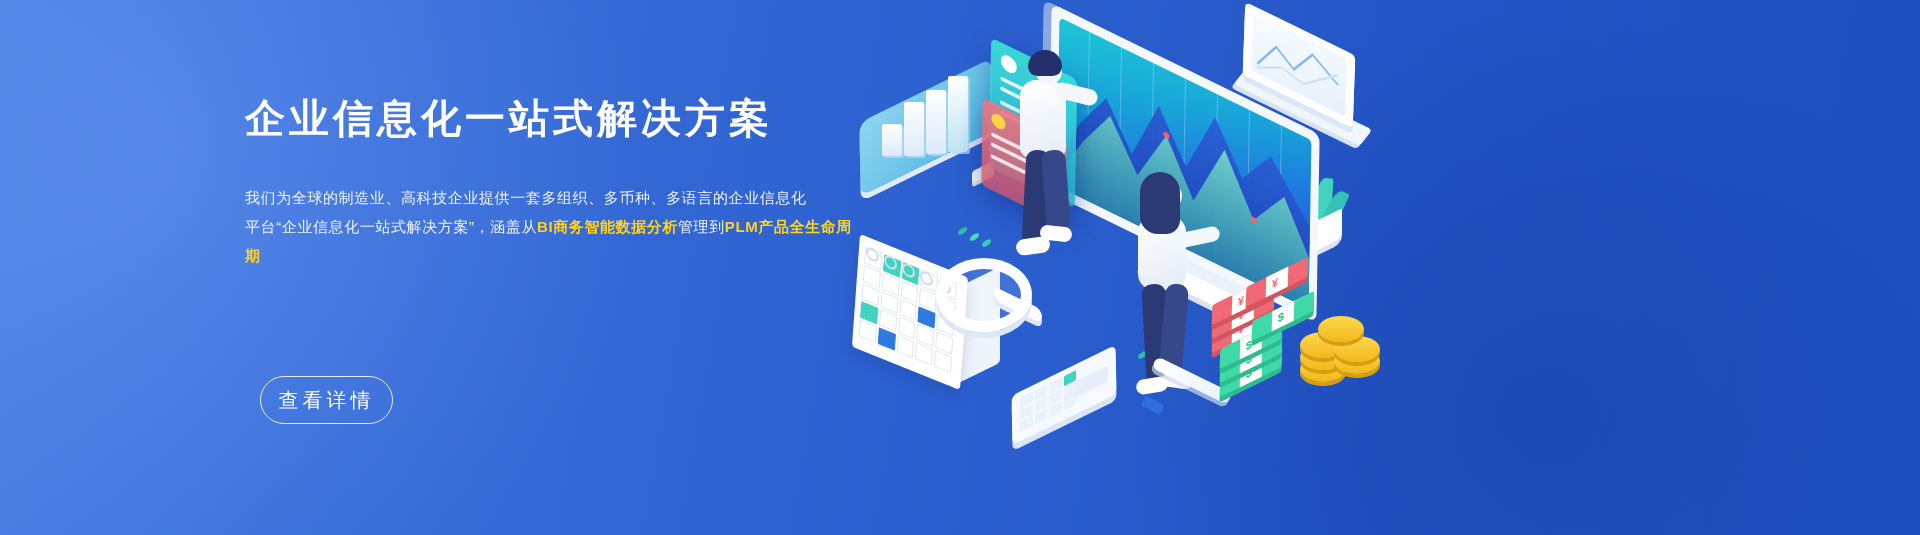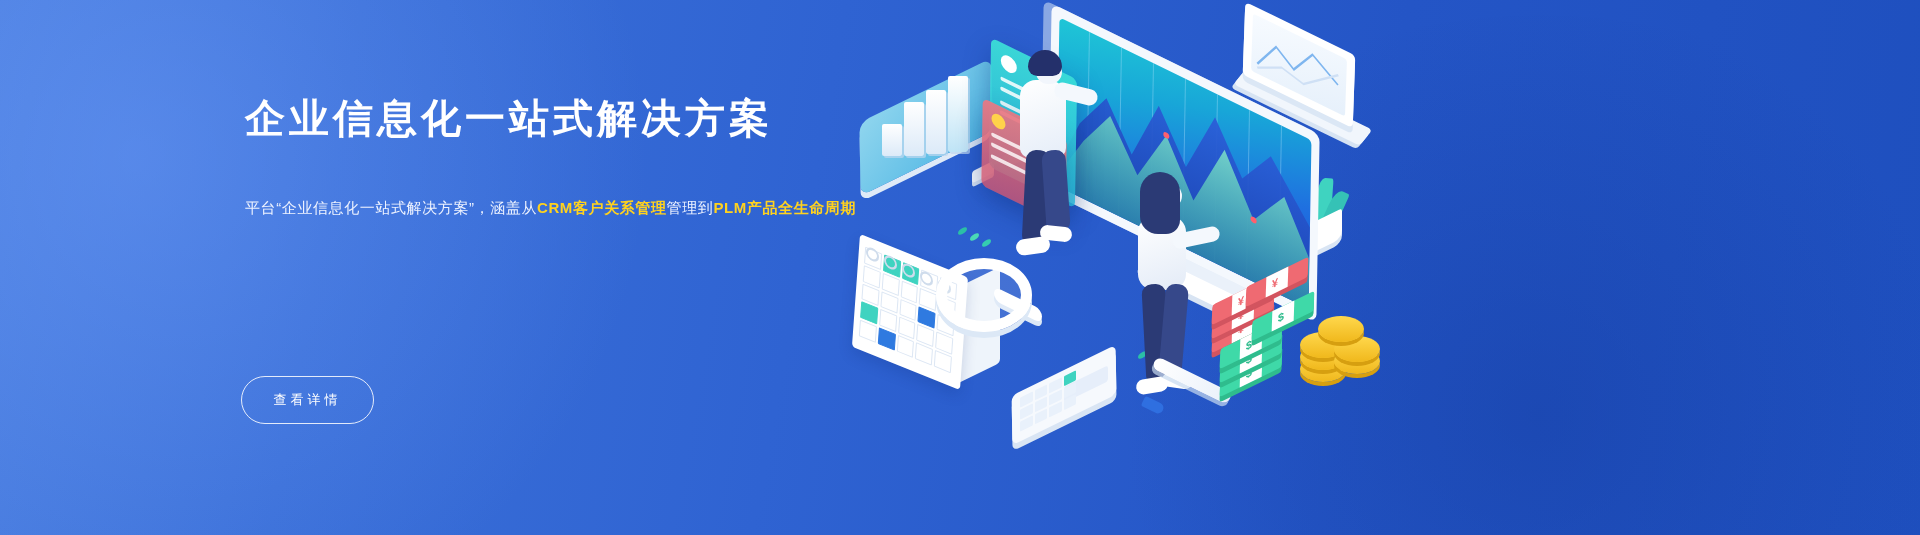--- a/index.html
+++ b/index.html
@@ -20,29 +20,29 @@
   .bg-glow2{
     position:absolute;right:-120px;bottom:-280px;width:1000px;height:800px;border-radius:50%;
     background:radial-gradient(circle at 50% 50%,rgba(20,60,160,.45),rgba(20,60,160,0) 65%);
     pointer-events:none;
   }
 
   
   .copy{position:absolute;left:245px;top:92px;width:620px;}
   .headline{
     font-size:40px;line-height:52px;color:#ffffff;font-weight:700;
-    letter-spacing:4px;margin:0 0 20px 0;white-space:nowrap;
+    letter-spacing:4px;margin:0 0 39px 0;white-space:nowrap;
   }
   .para{margin:0;color:#eef3ff;font-size:15px;line-height:29px;letter-spacing:.6px;}
   .para .hl{color:#ffd21e;font-weight:700;}
   .cta{
-    position:absolute;left:241px;top:376px;
+    position:absolute;left:260px;top:376px;
     width:133px;height:48px;border:1px solid rgba(255,255,255,.85);
     border-radius:26px;background:transparent;color:#ffffff;
-    font-size:13px;letter-spacing:4px;cursor:pointer;
+    font-size:20px;letter-spacing:4px;cursor:pointer;
     font-family:"Liberation Sans","DejaVu Sans",sans-serif;
     display:flex;align-items:center;justify-content:center;padding:0;
   }
 
   
   .illus{position:absolute;left:840px;top:0;width:560px;height:535px;}
   .iso{position:absolute;}
 
   
   .phone{left:20px;top:62px;width:160px;height:120px;}
@@ -247,22 +247,22 @@
 </head>
 <body>
 
 <div class="banner">
   <div class="bg-glow"></div>
   <div class="bg-glow2"></div>
 
   <div class="copy">
     <h1 class="headline">企业信息化一站式解决方案</h1>
     <p class="para">
-      <br>
-      <span><span>平台“企业信息化一站式解决方案”，涵盖从</span><span class="hl">CRM客户关系管理</span><span>管理到</span><span class="hl">PLM产品全生命周期</span></span><br>
+      <span><span>我们为全球的制造业、高科技企业提供一套多组织、多币种、多语言的企业信息化</span></span><br>
+      <span><span>平台“企业信息化一站式解决方案”，涵盖从</span><span class="hl">BI商务智能数据分析</span><span>管理到</span><span class="hl">PLM产品全生命周期</span></span><br>
     </p>
   </div>
 
   <button class="cta">查看详情</button>
 
   <div class="illus">
 
     <div class="iso phone">
       <div class="phone-edge"></div>
       <div class="phone-body"></div>

